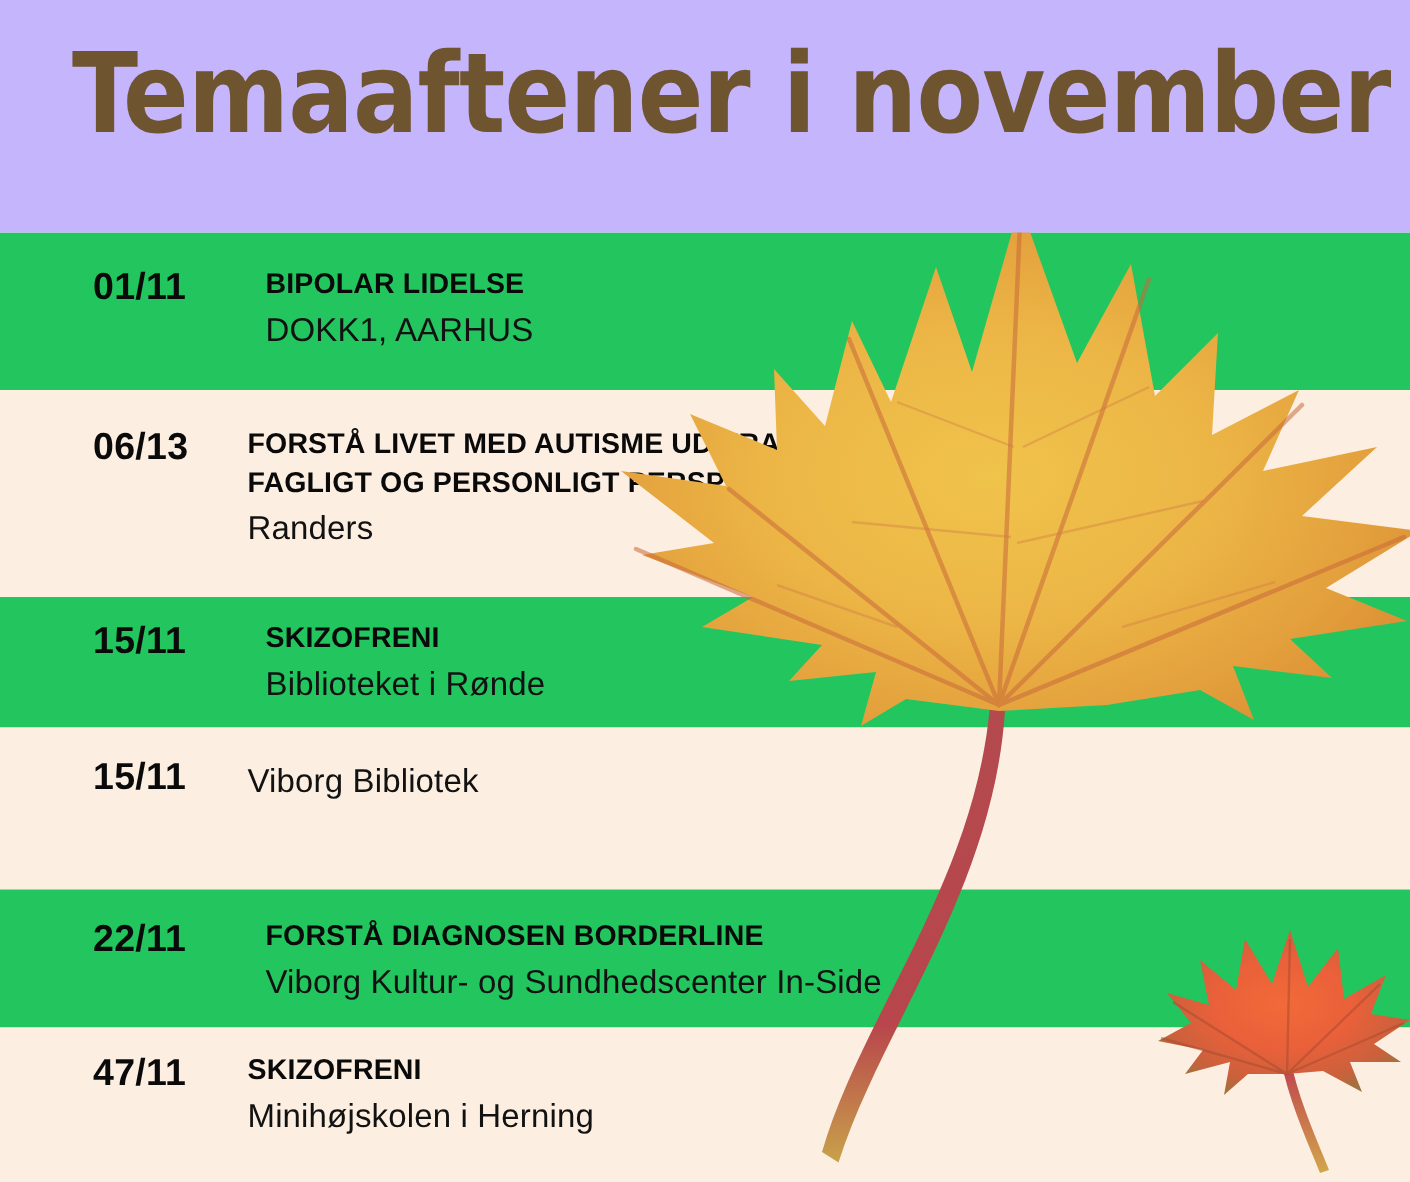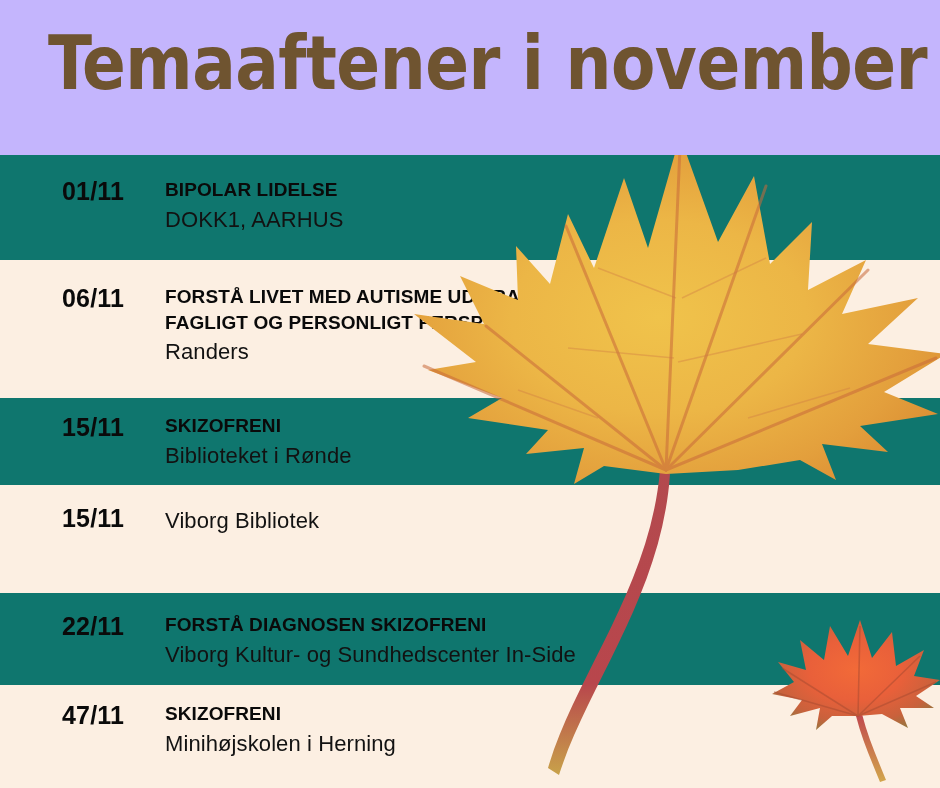--- a/index.html
+++ b/index.html
@@ -56,21 +56,21 @@
     z-index: 2;
   }
   .row {
     position: absolute;
     left: 0;
     width: 940px;
     box-sizing: border-box;
     display: flex;
     align-items: flex-start;
   }
-  .row.brown  { background: #0f766e; }
+  .row.brown  { background: #22c55e; gap: 12px; }
   .row.cream  { background: #fcefe2; }
 
   .row-date {
     flex: 0 0 165px;
     padding-left: 62px;
     box-sizing: border-box;
     font-size: 25px;
     font-weight: 700;
     color: #0a0a0a;
     letter-spacing: 0.2px;
@@ -152,21 +152,21 @@
       <div class="row-date">01/11</div>
       <div class="row-body">
         <div class="row-title">
           <span>BIPOLAR LIDELSE</span>
         </div>
         <div class="row-venue">DOKK1, AARHUS</div>
       </div>
     </div>
 
     <div class="row cream" id="row-1">
-      <div class="row-date">06/11</div>
+      <div class="row-date">06/13</div>
       <div class="row-body">
         <div class="row-title">
           <span>FORSTÅ LIVET MED AUTISME UD FRA ET</span>
           <span class="l2">FAGLIGT OG PERSONLIGT PERSPEKTIV</span>
         </div>
         <div class="row-venue">Randers</div>
       </div>
     </div>
 
     <div class="row brown" id="row-2">
@@ -183,21 +183,21 @@
       <div class="row-date">15/11</div>
       <div class="row-body">
         <div class="row-venue">Viborg Bibliotek</div>
       </div>
     </div>
 
     <div class="row brown" id="row-4">
       <div class="row-date">22/11</div>
       <div class="row-body">
         <div class="row-title">
-          <span>FORSTÅ DIAGNOSEN SKIZOFRENI</span>
+          <span>FORSTÅ DIAGNOSEN BORDERLINE</span>
         </div>
         <div class="row-venue">Viborg Kultur- og Sundhedscenter In-Side</div>
       </div>
     </div>
 
     <div class="row cream" id="row-5">
       <div class="row-date">47/11</div>
       <div class="row-body">
         <div class="row-title">
           <span>SKIZOFRENI</span>

